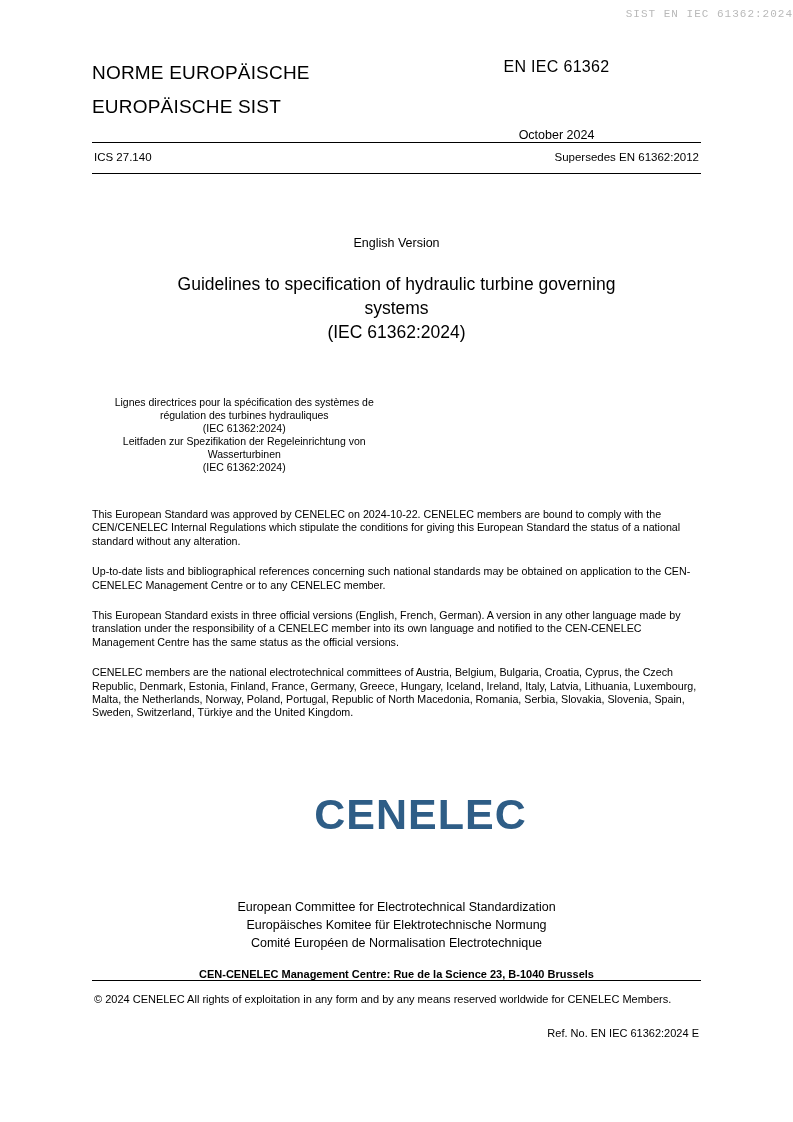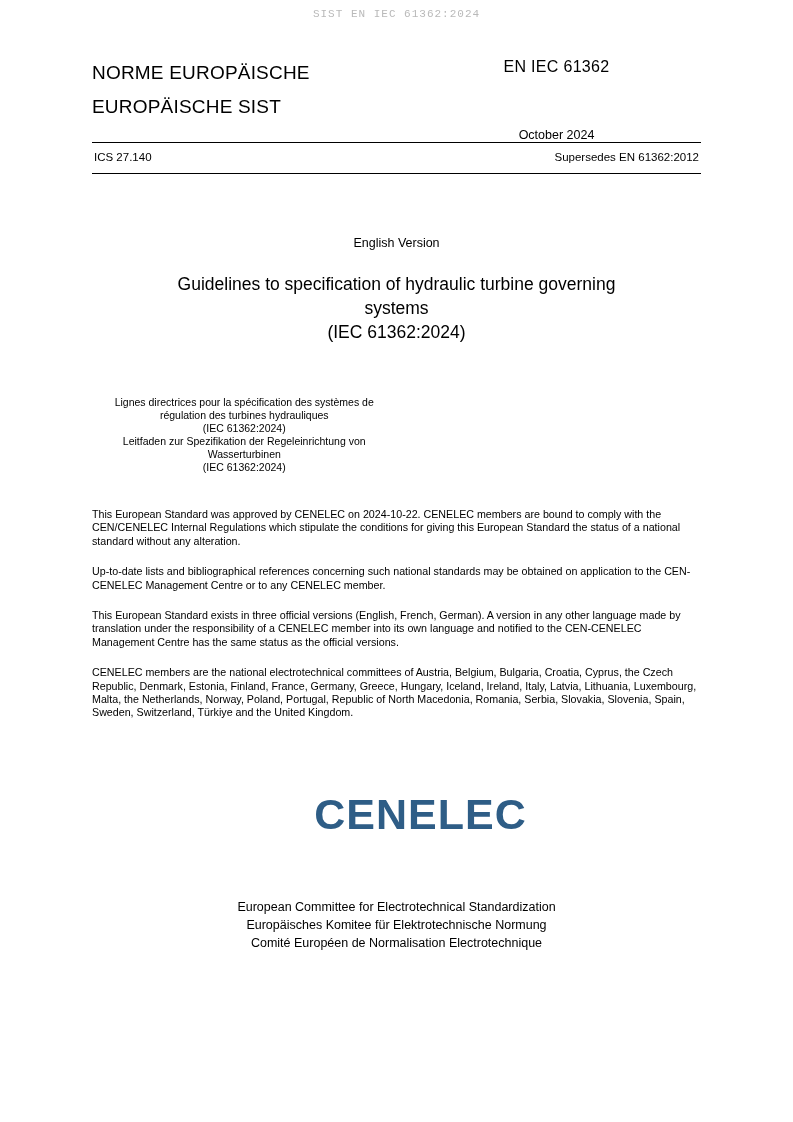--- a/index.html
+++ b/index.html
@@ -21,21 +21,21 @@
     height: 1122px;
     box-sizing: border-box;
   }
 
   
   .doc-header {
     position: absolute;
     top: 8px;
     left: 0;
     width: 100%;
-    text-align: center;
+    text-align: right;
     font-family: "Liberation Mono", monospace;
     font-size: 11px;
     letter-spacing: 1px;
     color: #b9b9b9;
   }
 
   .content {
     position: absolute;
     left: 92px;
     right: 92px;
@@ -240,14 +240,20 @@
   </div>
 
   <div style="position:absolute; left:0; right:0; top:888px;">
     <div class="org-names">
       <div>European Committee for Electrotechnical Standardization</div>
       <div>Europäisches Komitee für Elektrotechnische Normung</div>
       <div>Comité Européen de Normalisation Electrotechnique</div>
     </div>
   </div>
 
+  <div style="position:absolute; left:92px; right:92px; top:968px;">
+    <div class="mgmt-centre" style="margin-top:0;">CEN-CENELEC Management Centre: Rue de la Science 23,  B-1040 Brussels</div>
+    <hr class="rule rule-3">
+    <div class="copyright">© 2024 CENELEC  All rights of exploitation in any form and by any means reserved worldwide for CENELEC Members.</div>
+    <div class="refno">Ref. No. EN IEC 61362:2024 E</div>
+  </div>
 
 </div>
 
 </body></html>

